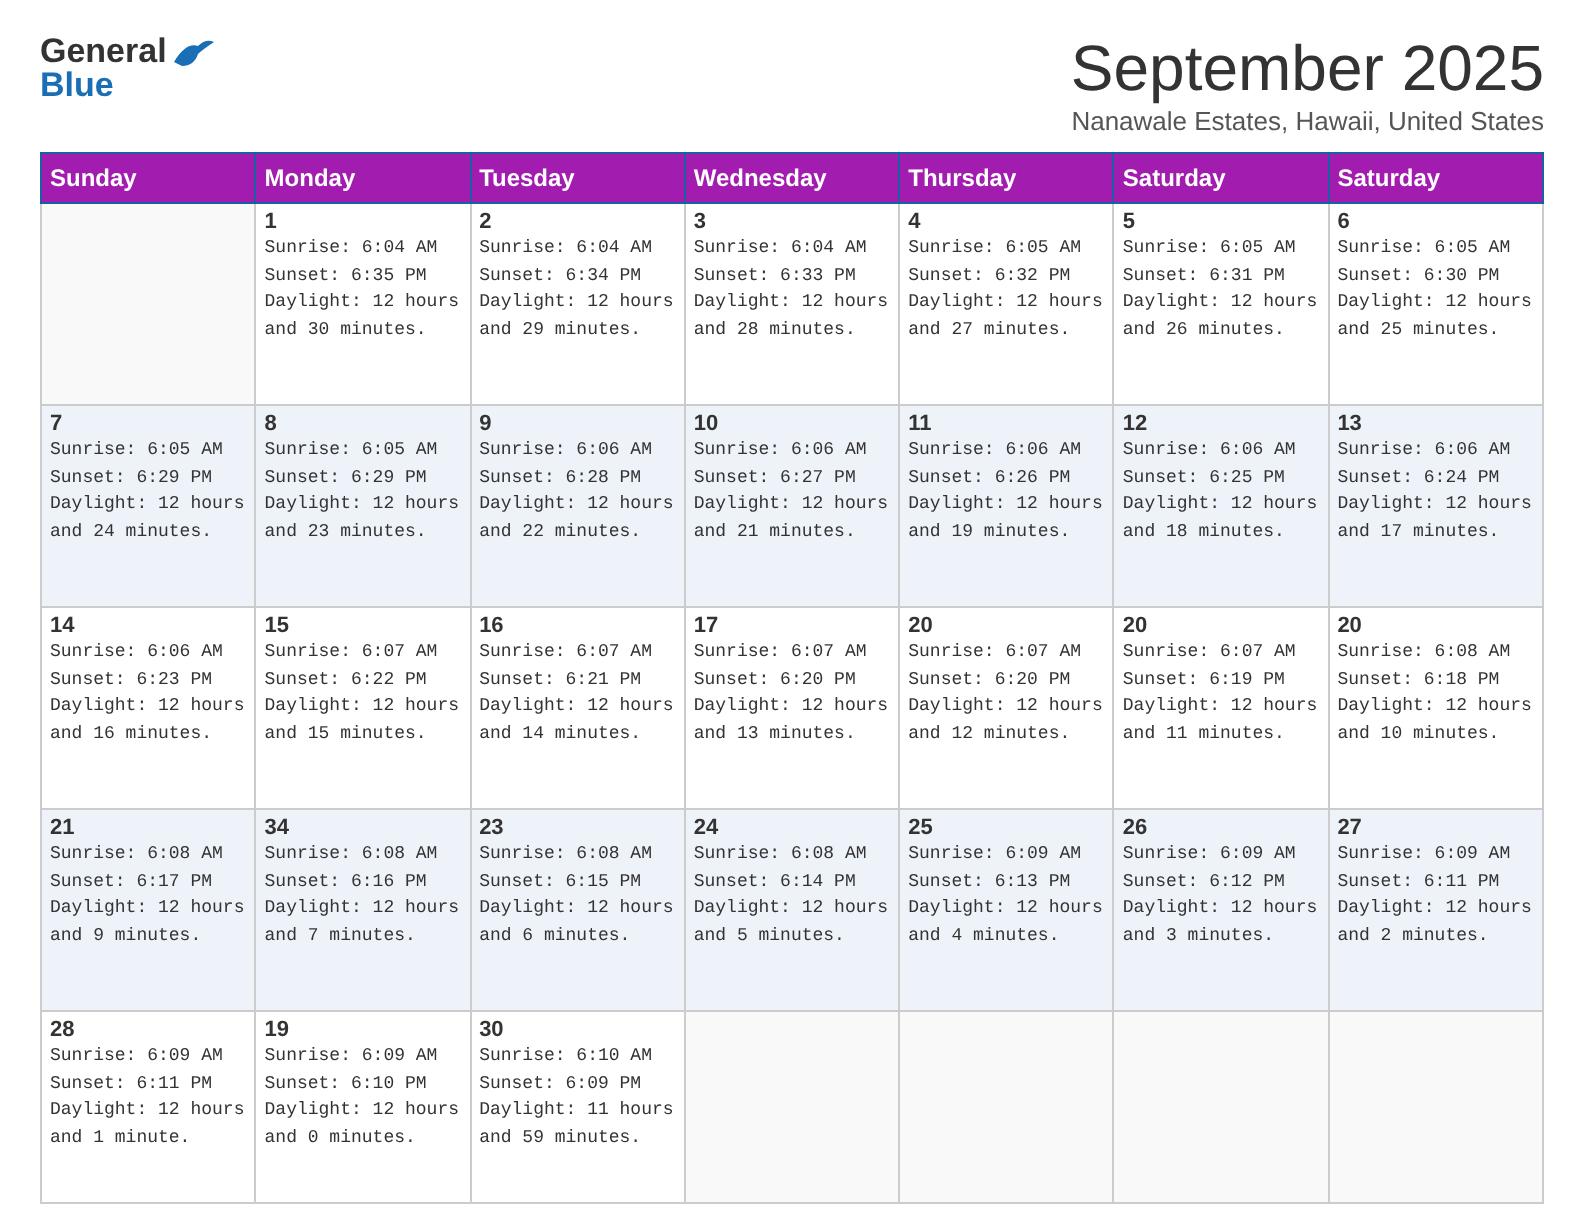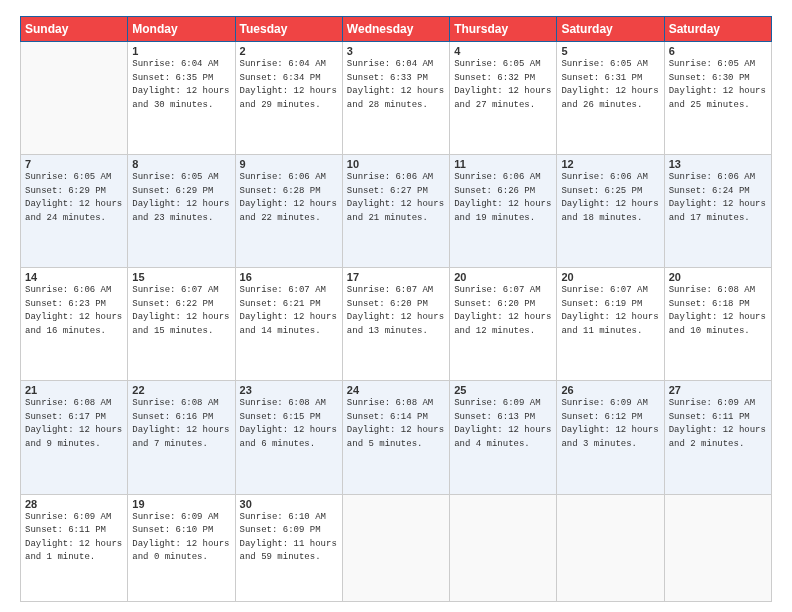--- a/index.html
+++ b/index.html
@@ -46,21 +46,21 @@
       color: #555;
     }
     .calendar {
       flex: 1;
       border: 1px solid #ccc;
       border-collapse: collapse;
       width: 100%;
       table-layout: fixed;
     }
     .calendar thead tr th {
-      background: #ef4444;
+      background: #a21caf;
       color: #fff;
       font-size: 12px;
       font-weight: bold;
       padding: 5px 4px;
       border: 1px solid #1a5fa0;
       text-align: left;
       margin-top: 36px;
     }
     .calendar tbody tr td {
       vertical-align: top;
@@ -90,20 +90,37 @@
       background: #f9f9f9;
     }
     .alt-row td {
       background: #eef3fa;
     }
   </style>
 </head>
 <body>
 
 <div class="page">
+  <div class="header">
+    <div class="logo">
+      <div>
+        <div style="display:flex;align-items:center;">
+          <span style="font-size:17px;color:#333;font-weight:bold;">General</span>
+          <svg class="logo-icon" viewBox="0 0 22 18">
+            <path d="M2,14 Q8,4 14,6 Q18,2 22,4 Q16,8 14,10 Q12,16 6,16 Z" fill="#1a6eb5"></path>
+          </svg>
+        </div>
+        <div style="font-size:17px;color:#1a6eb5;font-weight:bold;margin-top:-3px;">Blue</div>
+      </div>
+    </div>
+    <div class="title-block">
+      <div class="month-title">September 2025</div>
+      <div class="location">Nanawale Estates, Hawaii, United States</div>
+    </div>
+  </div>
 
   <table class="calendar">
     <thead>
       <tr>
         <th>Sunday</th>
         <th>Monday</th>
         <th>Tuesday</th>
         <th>Wednesday</th>
         <th>Thursday</th>
         <th>Saturday</th>
@@ -197,21 +214,21 @@
             <span class="day-num">20</span>
             <div class="day-info">Sunrise: 6:08 AM<br>Sunset: 6:18 PM<br>Daylight: 12 hours and 10 minutes.</div>
           </td>
         </tr>
         <tr class="alt-row">
           <td>
             <span class="day-num">21</span>
             <div class="day-info">Sunrise: 6:08 AM<br>Sunset: 6:17 PM<br>Daylight: 12 hours and 9 minutes.</div>
           </td>
           <td>
-            <span class="day-num">22</span>
+            <span class="day-num">34</span>
             <div class="day-info">Sunrise: 6:08 AM<br>Sunset: 6:16 PM<br>Daylight: 12 hours and 7 minutes.</div>
           </td>
           <td>
             <span class="day-num">23</span>
             <div class="day-info">Sunrise: 6:08 AM<br>Sunset: 6:15 PM<br>Daylight: 12 hours and 6 minutes.</div>
           </td>
           <td>
             <span class="day-num">24</span>
             <div class="day-info">Sunrise: 6:08 AM<br>Sunset: 6:14 PM<br>Daylight: 12 hours and 5 minutes.</div>
           </td>

